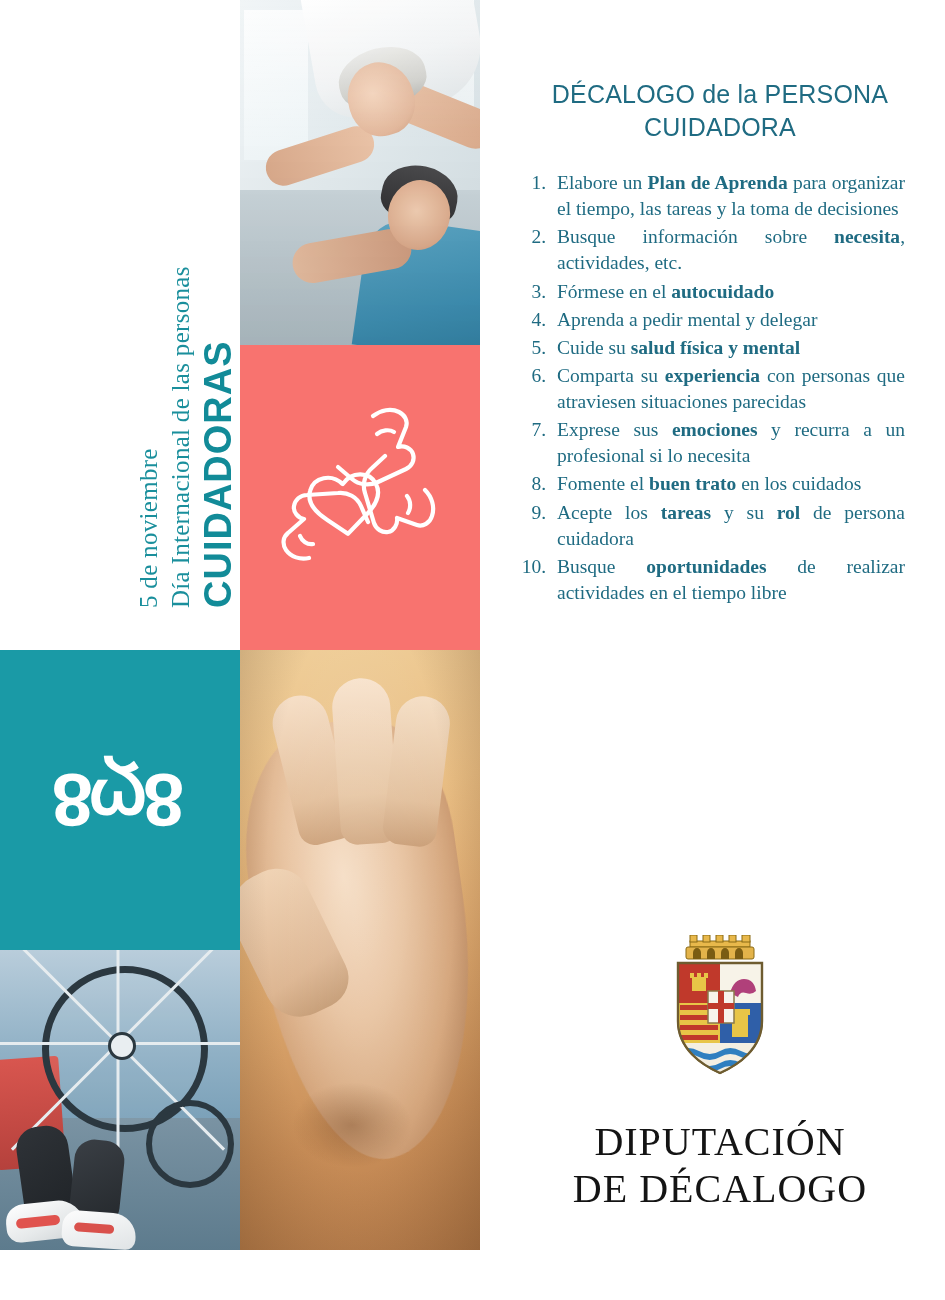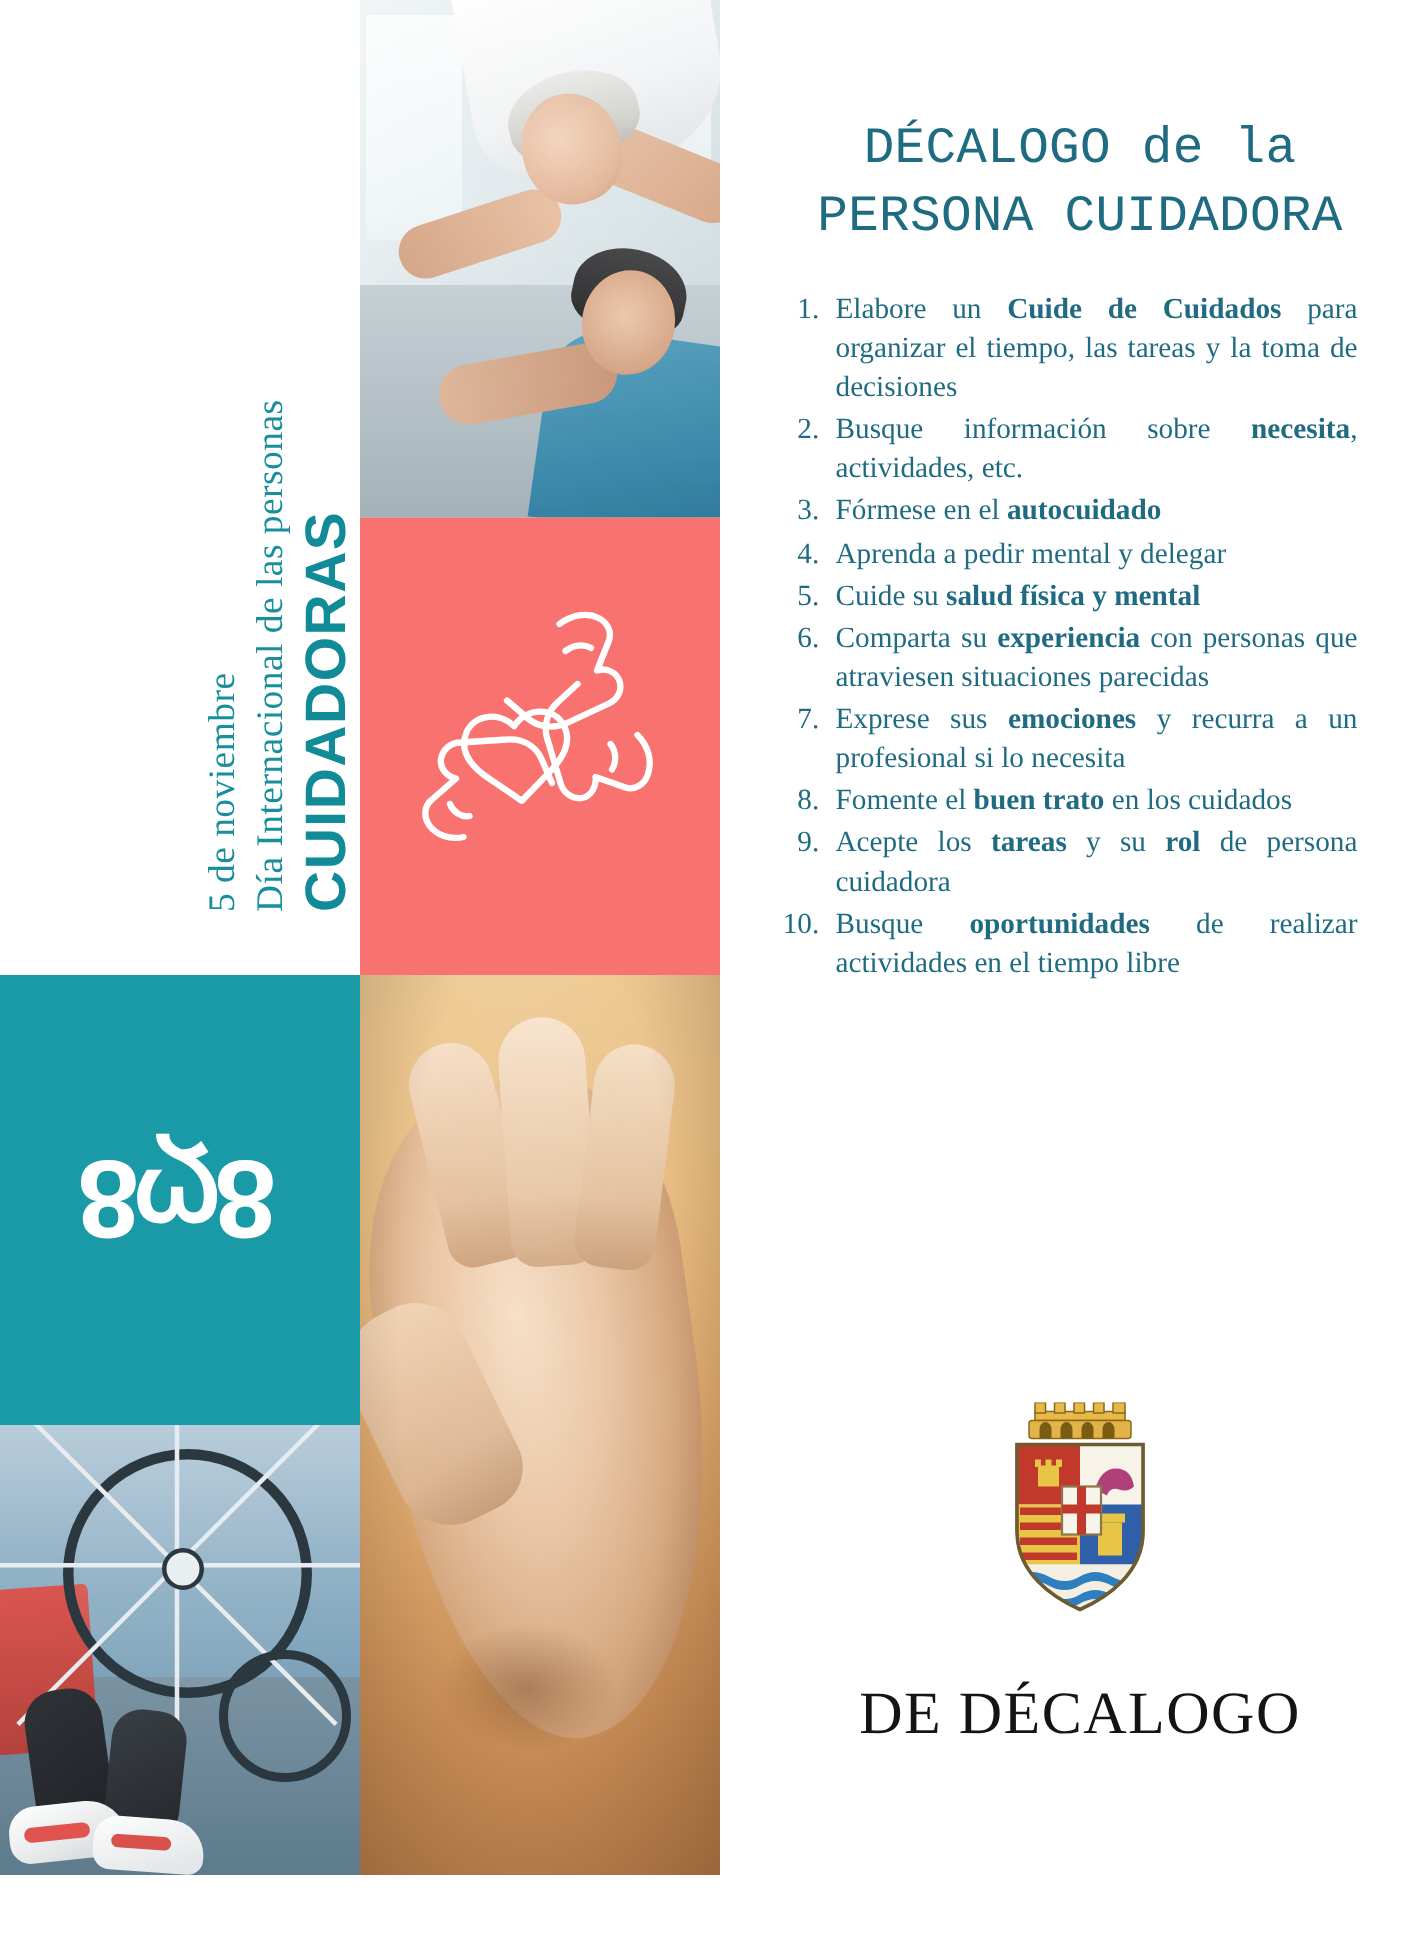--- a/index.html
+++ b/index.html
@@ -375,22 +375,22 @@
   .right {
     position: absolute;
     left: 495px;
     top: 0;
     width: 450px;
     height: 1300px;
   }
   .doc-title {
     margin: 78px 14px 0 14px;
     text-align: center;
-    font-family: Liberation Mono, monospace;
-    font-size: 34px;
+    font-family: Liberation Sans, sans-serif;
+    font-size: 25px;
     color: #1f6b82;
     line-height: 1.32;
     letter-spacing: .2px;
   }
   ol.decalogo {
     margin: 26px 40px 0 28px;
     padding-left: 28px;
     color: #1f6b82;
     font-family: "Liberation Serif", serif;
     font-size: 19.5px;
@@ -507,21 +507,21 @@
   <div class="ph-thumb"></div>
   <div class="ph-shadow"></div>
   <div class="ph-vig"></div>
 </div>
 
 <div class="right">
 
   <div class="doc-title">DÉCALOGO de la PERSONA CUIDADORA</div>
 
   <ol class="decalogo">
-    <li>Elabore un <b>Cuide de Cuidados</b> para organizar el tiempo, las tareas y la toma de decisiones</li>
+    <li>Elabore un <b>Plan de Aprenda</b> para organizar el tiempo, las tareas y la toma de decisiones</li>
     <li>Busque información sobre <b>necesita</b>, actividades, etc.</li>
     <li>Fórmese en el <b>autocuidado</b></li>
     <li>Aprenda a pedir mental y delegar</li>
     <li>Cuide su <b>salud física y mental</b></li>
     <li>Comparta su <b>experiencia</b> con personas que atraviesen situaciones parecidas</li>
     <li>Exprese sus <b>emociones</b> y recurra a un profesional si lo necesita</li>
     <li>Fomente el <b>buen trato</b> en los cuidados</li>
     <li>Acepte los <b>tareas</b> y su <b>rol</b> de persona cuidadora</li>
     <li>Busque <b>oportunidades</b> de realizar actividades en el tiempo libre</li>
   </ol>
@@ -575,16 +575,17 @@
 
         <rect x="48" y="56" width="26" height="32" fill="#f7f4ec" stroke="#8a7a4a" stroke-width="1.5"></rect>
         <rect x="58" y="56" width="6" height="32" fill="#c0392b"></rect>
         <rect x="48" y="68" width="26" height="6" fill="#c0392b"></rect>
       </g>
       <path d="M18 28 h84 v58 c0 28 -24 44 -42 52 c-18 -8 -42 -24 -42 -52 z" fill="none" stroke="#6e5c30" stroke-width="2.4"></path>
     </svg>
   </div>
 
   <div class="org-name">
+    <div>DIPUTACIÓN</div>
     <div>DE DÉCALOGO</div>
   </div>
 
 </div>
 
 </body></html>

